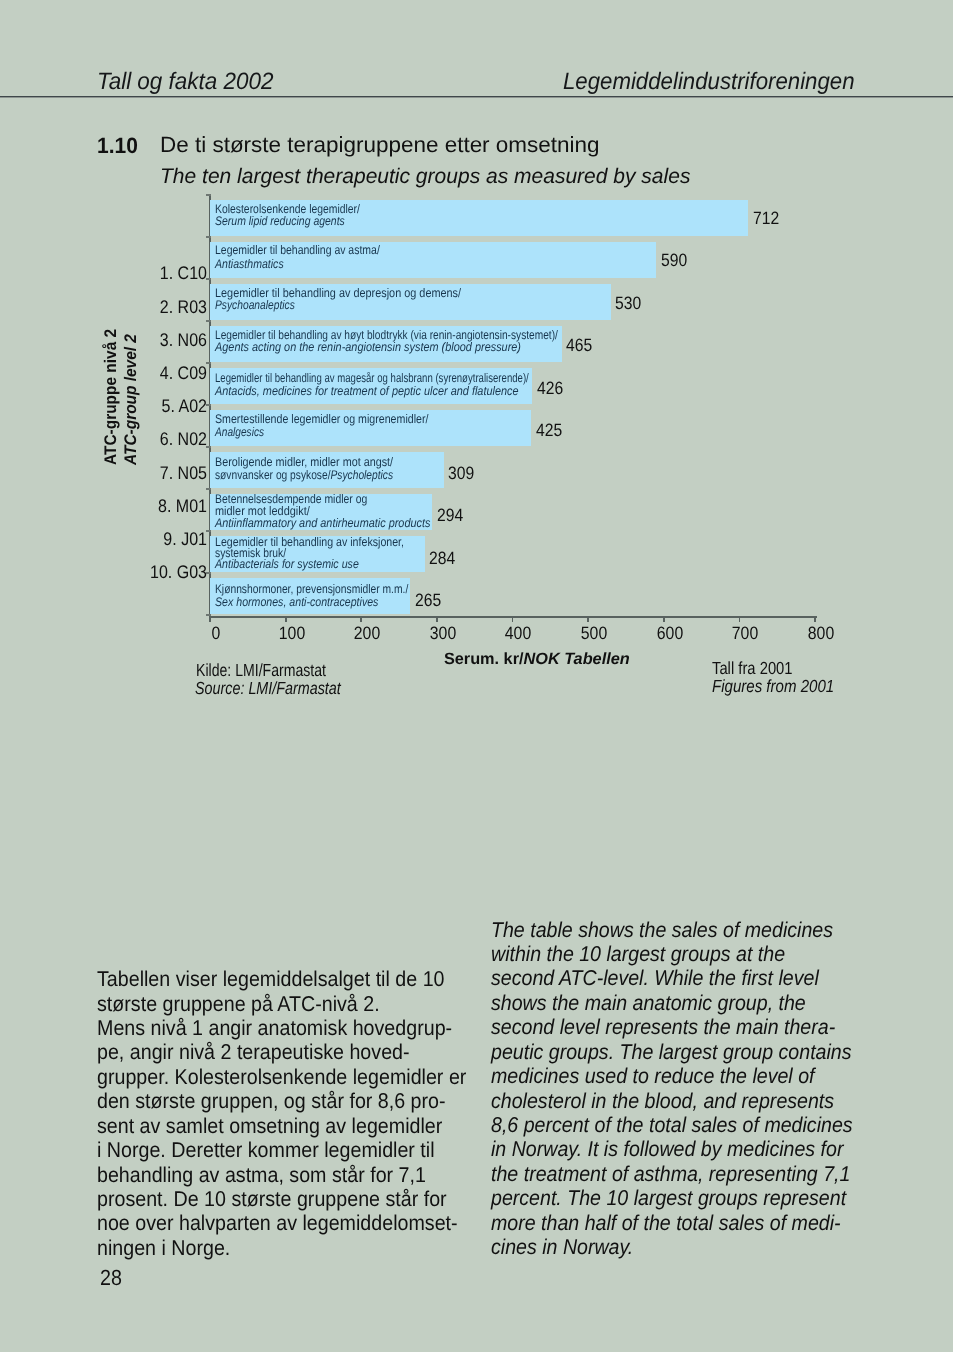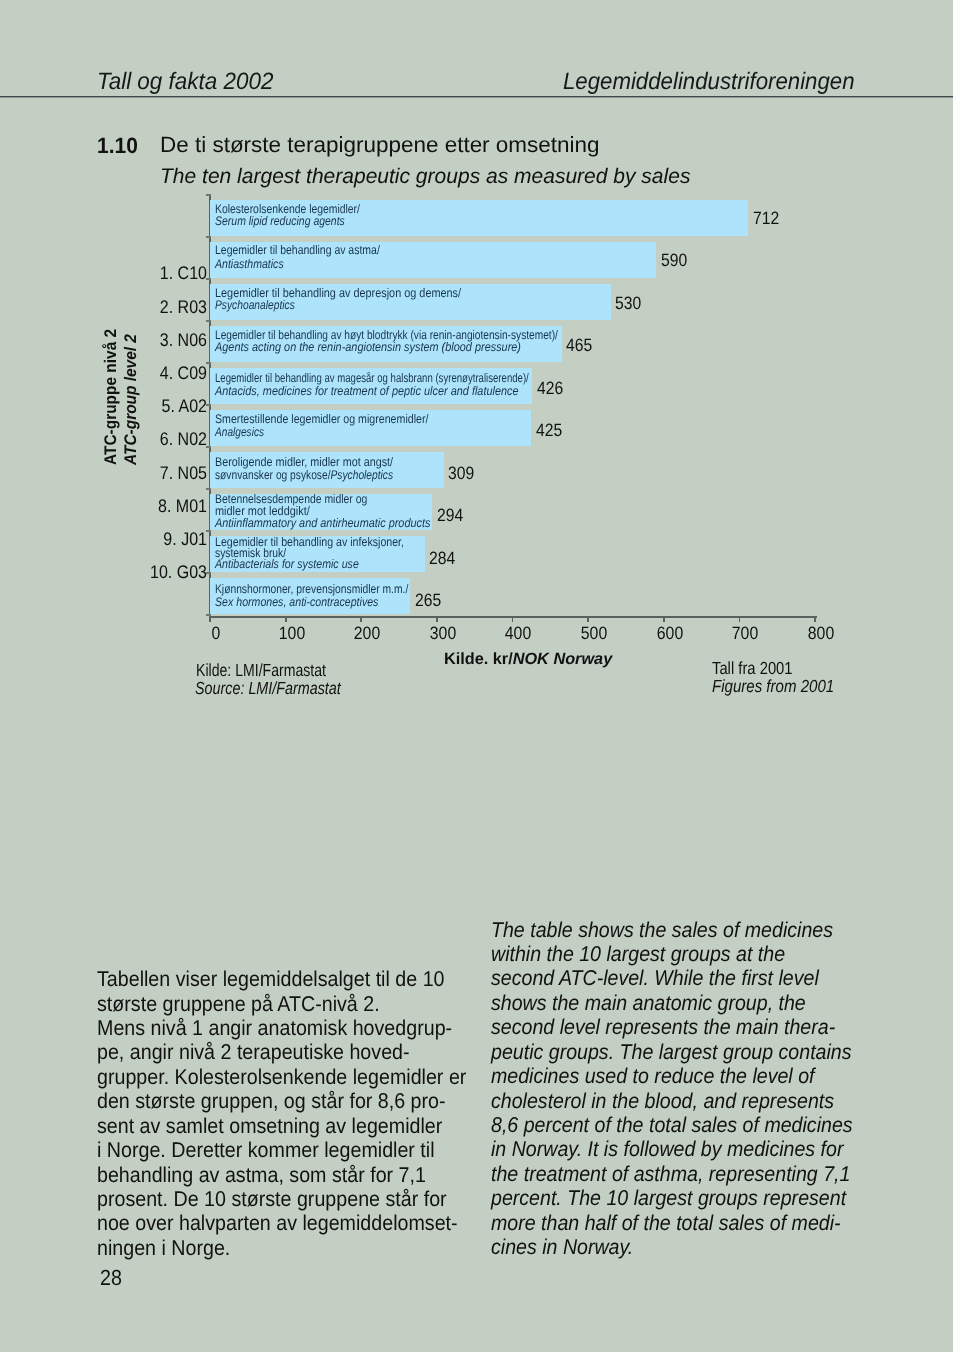--- a/index.html
+++ b/index.html
@@ -165,21 +165,21 @@
   <div class="xtick" style="left:478.42px;top:623.11px;width:80px;">400</div>
   <div class="xtick" style="left:554.05px;top:623.11px;width:80px;">500</div>
   <div class="xtick" style="left:629.68px;top:623.11px;width:80px;">600</div>
   <div class="xtick" style="left:705.31px;top:623.11px;width:80px;">700</div>
   <div class="xtick" style="left:780.94px;top:623.11px;width:80px;">800</div>
 </div>
 
 <div class="atc" style="left:100.79px;top:464.6px;transform-origin:0 0;transform:rotate(-90deg) scaleX(0.92);">ATC-gruppe nivå 2</div>
 <div class="atc it" style="left:121.29px;top:464.6px;transform-origin:0 0;transform:rotate(-90deg) scaleX(0.92);">ATC-group level 2</div>
 
-<div class="unit" style="left:443.9px;top:649.79px;"><span>Kilde. kr/</span><i>NOK Norway</i></div>
+<div class="unit" style="left:443.9px;top:649.79px;"><span>Serum. kr/</span><i>NOK Tabellen</i></div>
 <div class="txt" style="left:196.1px;top:659.78px;transform:scaleX(0.805);">Kilde: LMI/Farmastat</div>
 <div class="txt it" style="left:195.0px;top:677.98px;transform:scaleX(0.819);">Source: LMI/Farmastat</div>
 <div class="txt" style="left:712.4px;top:658.16px;transform:scaleX(0.845);">Tall fra 2001</div>
 <div class="txt it" style="left:711.8px;top:676.16px;transform:scaleX(0.860);">Figures from 2001</div>
 
 <div class="bodycol" style="left:97.2px;top:967.17px;">
   <span class="ln">Tabellen viser legemiddelsalget til de 10</span>
   <span class="ln">største gruppene på ATC-nivå 2.</span>
   <span class="ln">Mens nivå 1 angir anatomisk hovedgrup-</span>
   <span class="ln">pe, angir nivå 2 terapeutiske hoved-</span>

